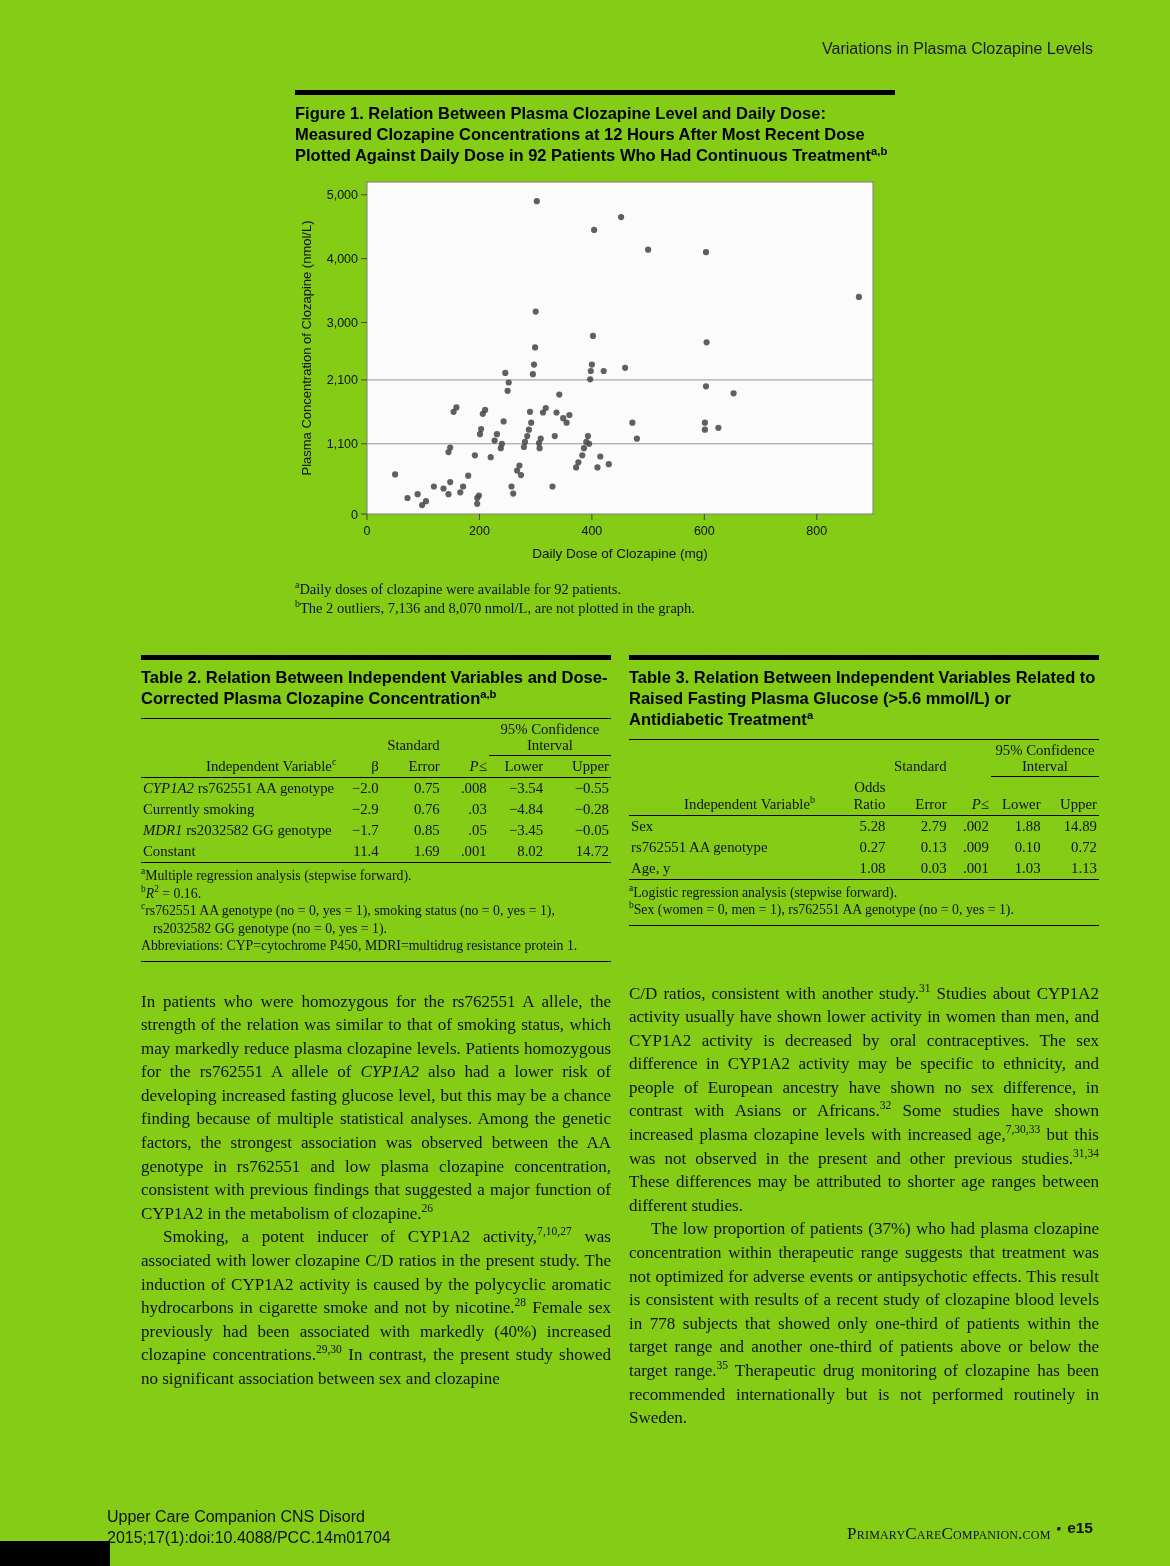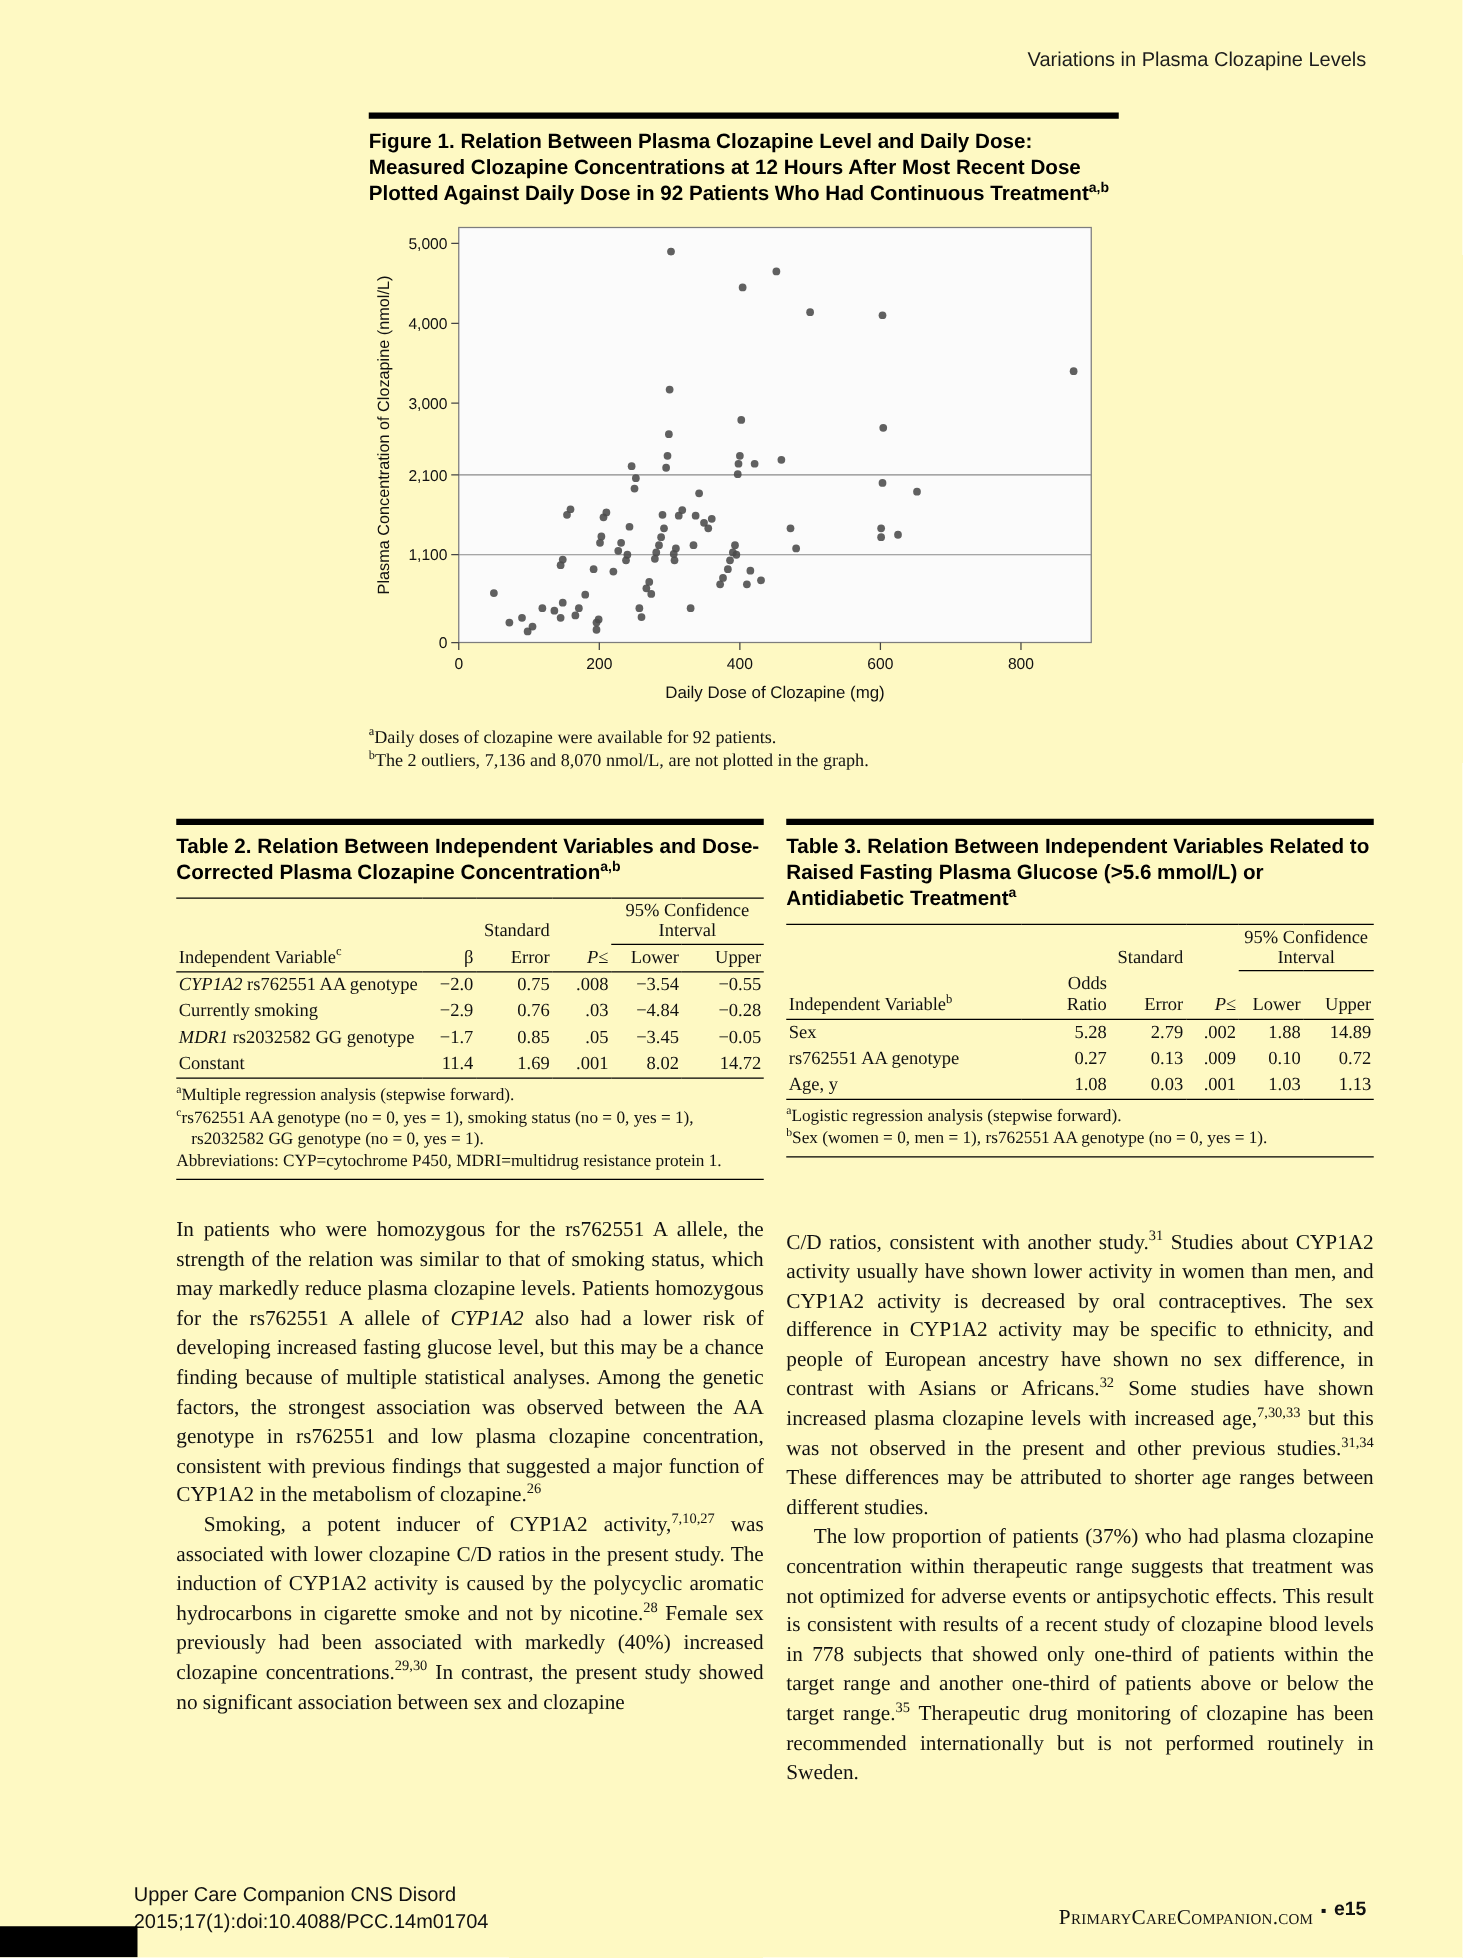--- a/index.html
+++ b/index.html
@@ -1,19 +1,19 @@
 <!DOCTYPE html>
 <html><head>
 <meta charset="utf-8">
 <style>
   * { margin:0; padding:0; box-sizing:border-box; }
   html,body { background:#ffffff; }
   .page {
     position:relative; width:1170px; height:1566px; margin:0 auto;
-    background:#fef9c3; color:#111; font-family:"Liberation Serif", serif; overflow:hidden;
+    background:#84cc16; color:#111; font-family:"Liberation Serif", serif; overflow:hidden;
   }
   sup { font-size:68%; vertical-align:super; line-height:0; }
   i { font-style:italic; }
 
   .running-head {
     position:absolute; top:40px; right:77px;
     font-family:"Liberation Sans", sans-serif; font-size:16px; color:#1c1c1c;
   }
 
   
@@ -36,21 +36,21 @@
     font-family:"Liberation Sans", sans-serif; font-weight:bold;
     font-size:16.5px; line-height:21px; margin-top:7px; color:#000;
   }
   table.data {
     width:100%; border-collapse:collapse; margin-top:9px;
     font-size:14.8px; border-top:1px solid #000; color:#111;
   }
   table.data td { padding:2px 2px; vertical-align:bottom; line-height:17px; }
   table.data .num { text-align:right; }
   table.data .spanner { text-align:center; border-bottom:1px solid #000; line-height:16px; }
-  table.data tr.hdr-row td { border-bottom:1px solid #000; }
+  table.data tr.hdr-row td { border-bottom:1px solid #000;text-align:right; }
   table.data tbody tr:last-child td { border-bottom:1px solid #000; }
   .table-notes { font-size:13.8px; line-height:17.5px; padding:4px 0 6px; border-bottom:1px solid #000; }
   .fn { padding-left:12px; text-indent:-12px; }
 
   .bodytext p { font-size:17px; line-height:23.6px; text-align:justify; }
   .bodytext p.indent { text-indent:22px; }
   .col-left  .bodytext { margin-top:28px; }
   .col-right .bodytext { margin-top:56px; }
 
   
@@ -271,20 +271,21 @@
           <td class="num">11.4</td>
           <td class="num">1.69</td>
           <td class="num">.001</td>
           <td class="num">8.02</td>
           <td class="num">14.72</td>
         </tr>
       </tbody>
     </table>
     <div class="table-notes">
       <div class="fn"><sup>a</sup>Multiple regression analysis (stepwise forward).</div>
+      <div class="fn"><sup>b</sup><i>R</i><sup>2</sup> = 0.16.</div>
       <div class="fn"><sup>c</sup>rs762551 AA genotype (no = 0, yes = 1), smoking status (no = 0, yes = 1), rs2032582 GG genotype (no = 0, yes = 1).</div>
       <div class="fn">Abbreviations: CYP=cytochrome P450, MDRI=multidrug resistance protein 1.</div>
     </div>
     <div class="bodytext">
       <p>In patients who were homozygous for the rs762551 A allele, the strength of the relation was similar to that of smoking status, which may markedly reduce plasma clozapine levels. Patients homozygous for the rs762551 A allele of <i>CYP1A2</i> also had a lower risk of developing increased fasting glucose level, but this may be a chance finding because of multiple statistical analyses. Among the genetic factors, the strongest association was observed between the AA genotype in rs762551 and low plasma clozapine concentration, consistent with previous findings that suggested a major function of CYP1A2 in the metabolism of clozapine.<sup>26</sup></p>
       <p class="indent">Smoking, a potent inducer of CYP1A2 activity,<sup>7,10,27</sup> was associated with lower clozapine C/D ratios in the present study. The induction of CYP1A2 activity is caused by the polycyclic aromatic hydrocarbons in cigarette smoke and not by nicotine.<sup>28</sup> Female sex previously had been associated with markedly (40%) increased clozapine concentrations.<sup>29,30</sup> In contrast, the present study showed no significant association between sex and clozapine</p>
     </div>
   </div>
 
   <div class="col col-right">

